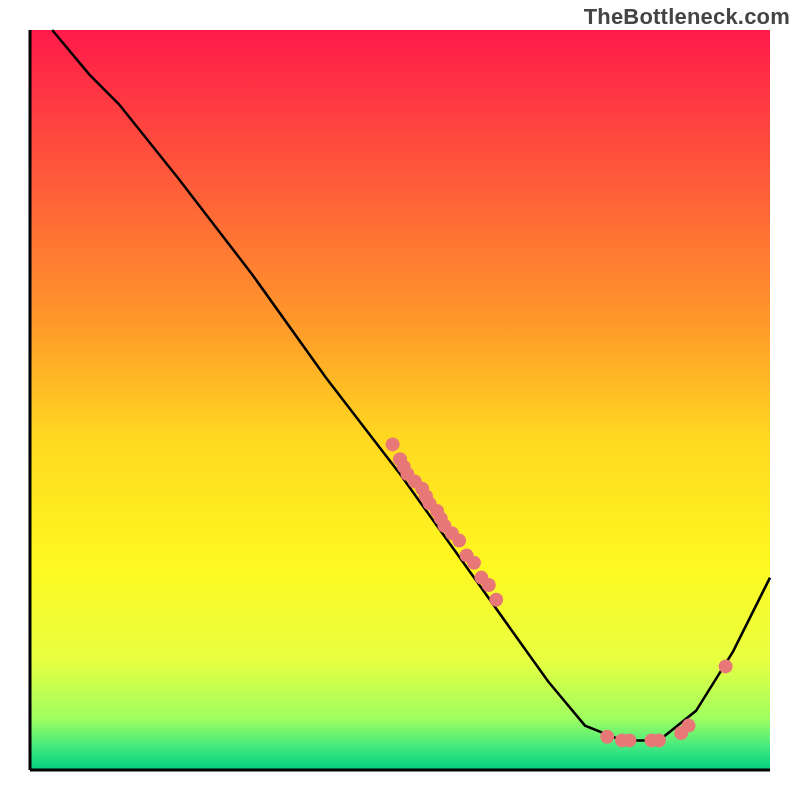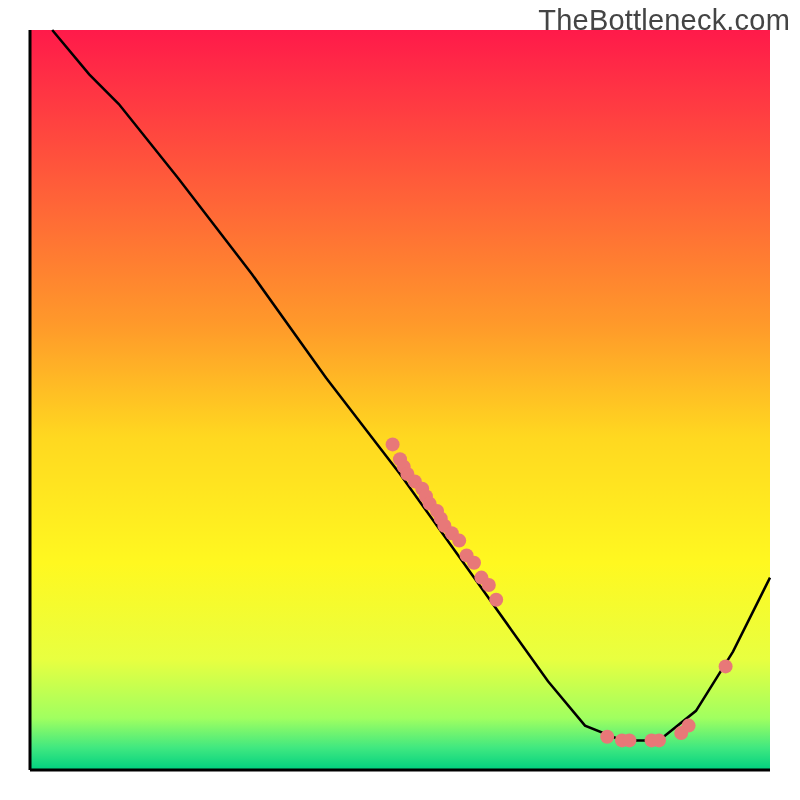--- a/index.html
+++ b/index.html
@@ -13,22 +13,22 @@
   }
   .frame {
     position: relative;
     width: 800px;
     height: 800px;
   }
   .watermark {
     position: absolute;
     top: 4px;
     right: 10px;
-    font-size: 29px;
-    font-weight: 400;
+    font-size: 22px;
+    font-weight: 700;
     color: #444;
     letter-spacing: 0.2px;
     z-index: 3;
   }
   svg {
     position: absolute;
     left: 0;
     top: 0;
   }
 </style>

